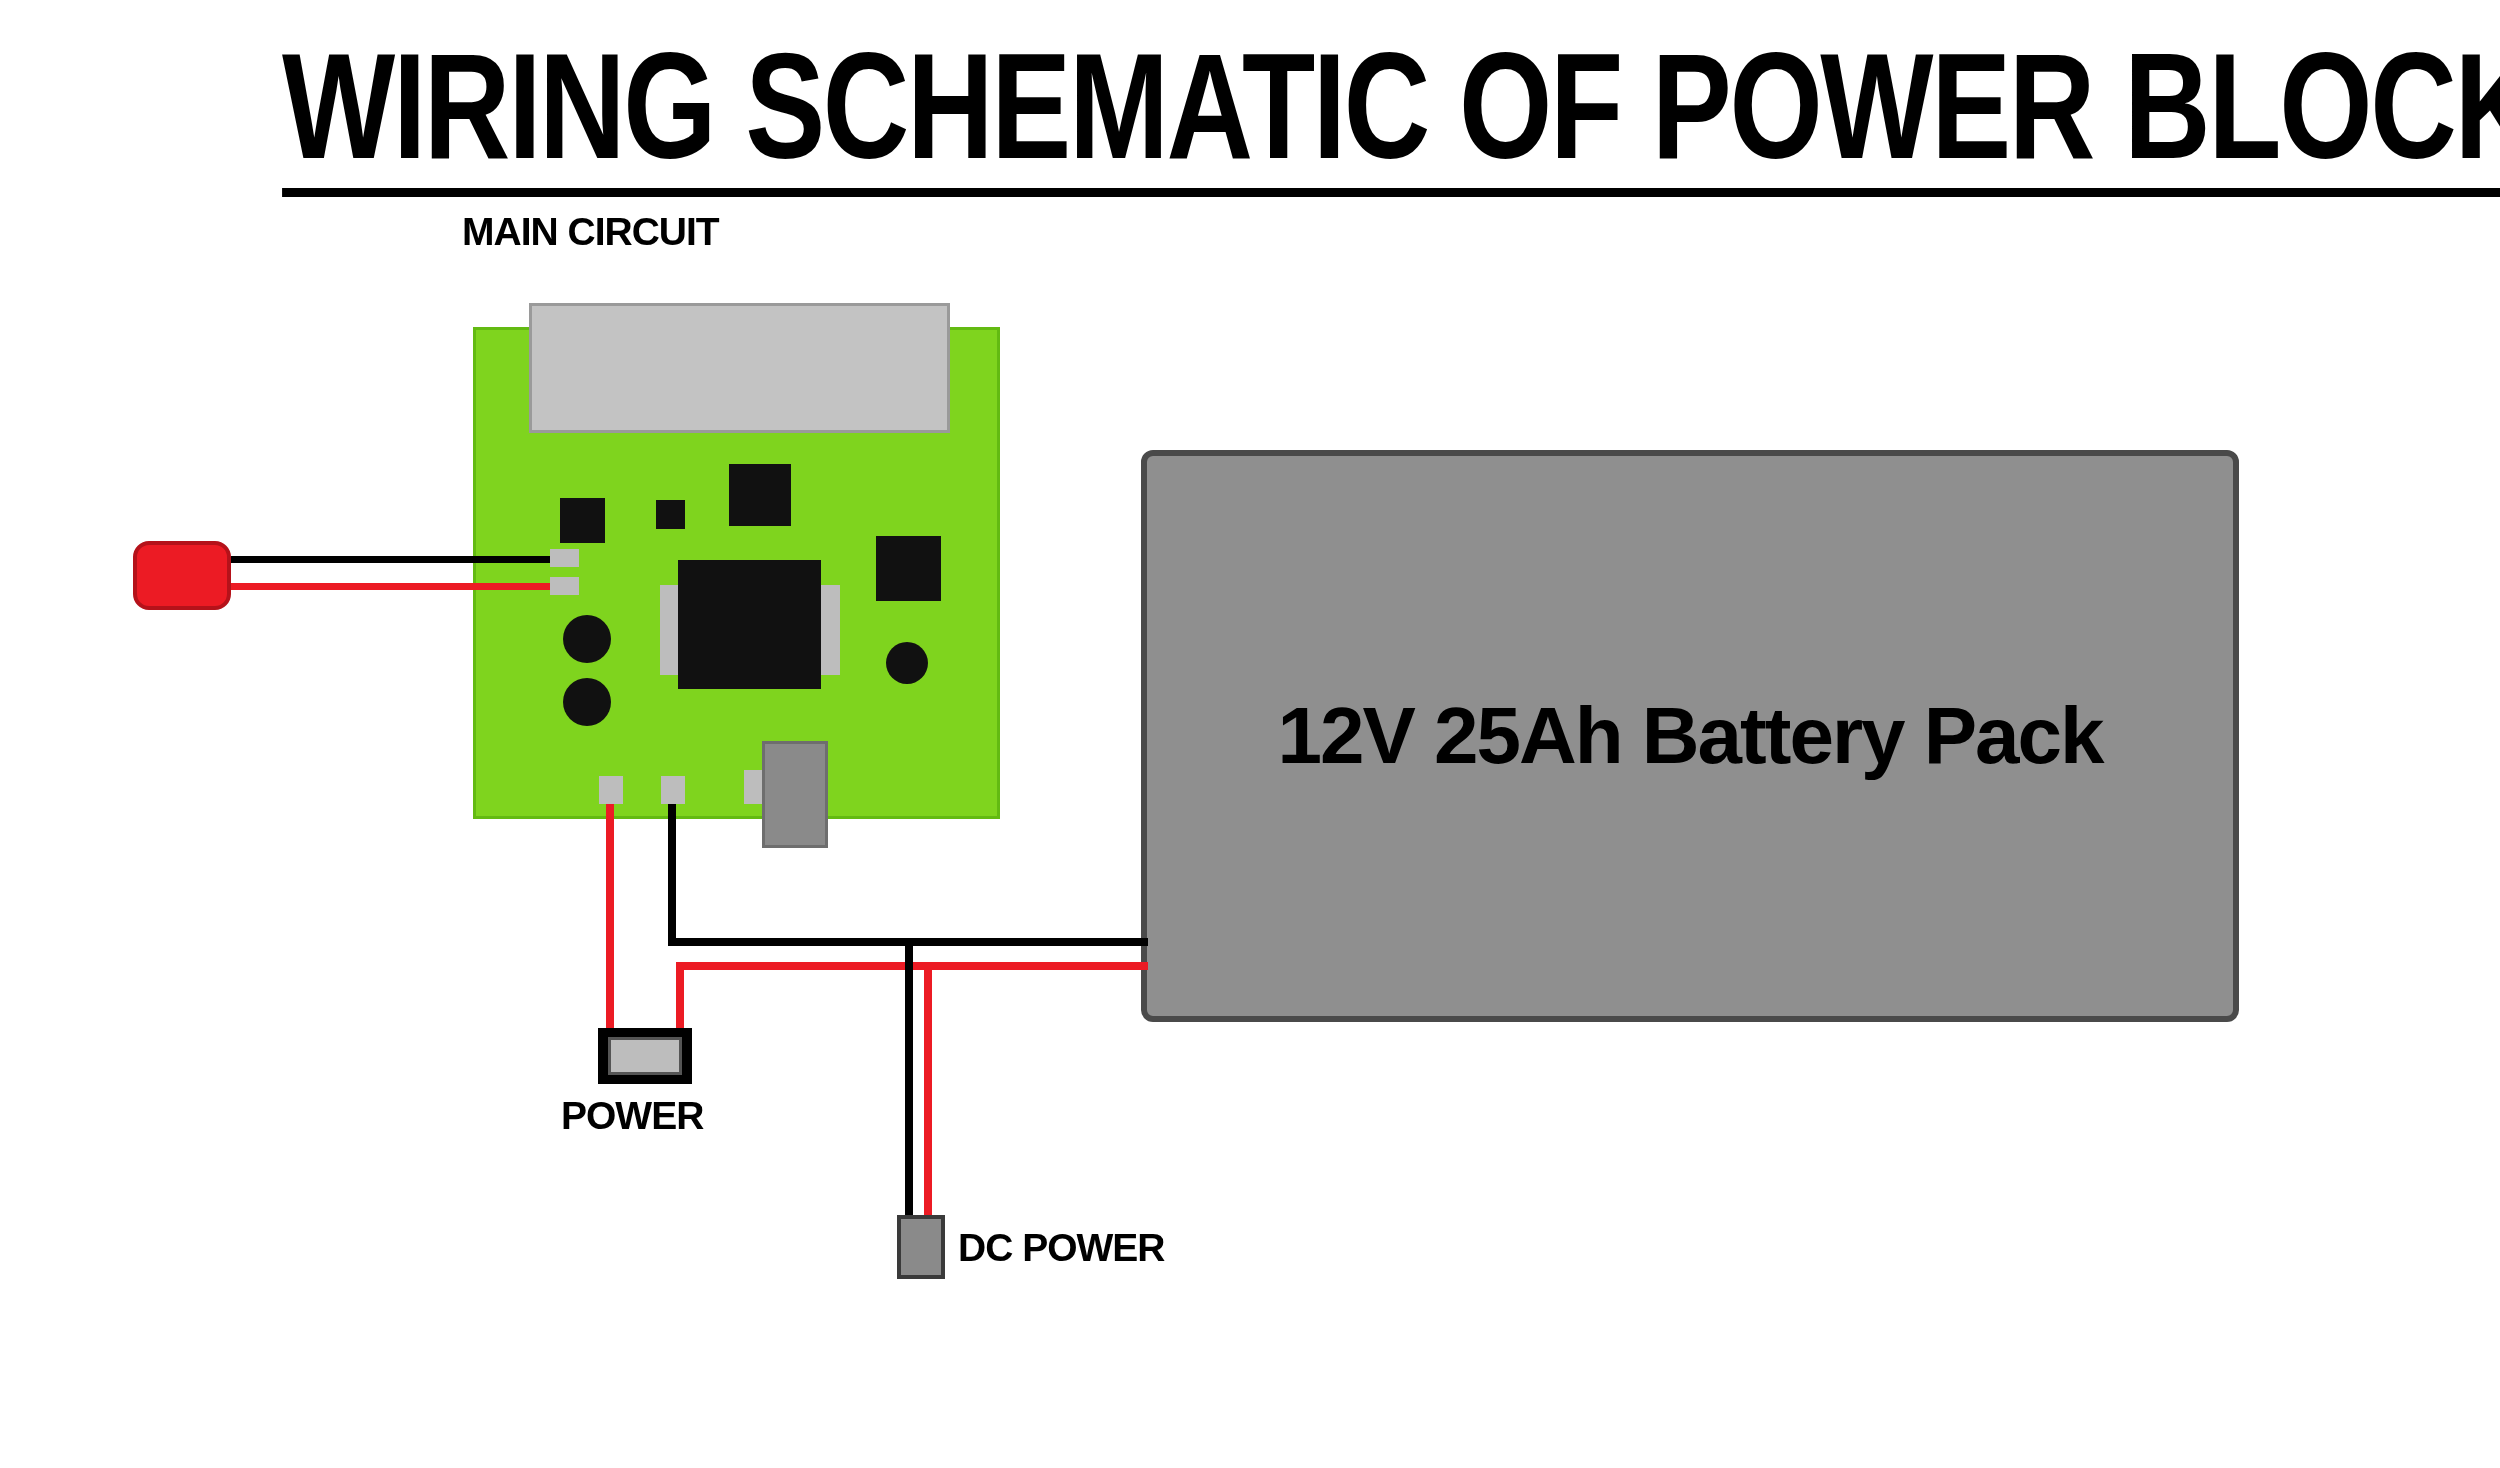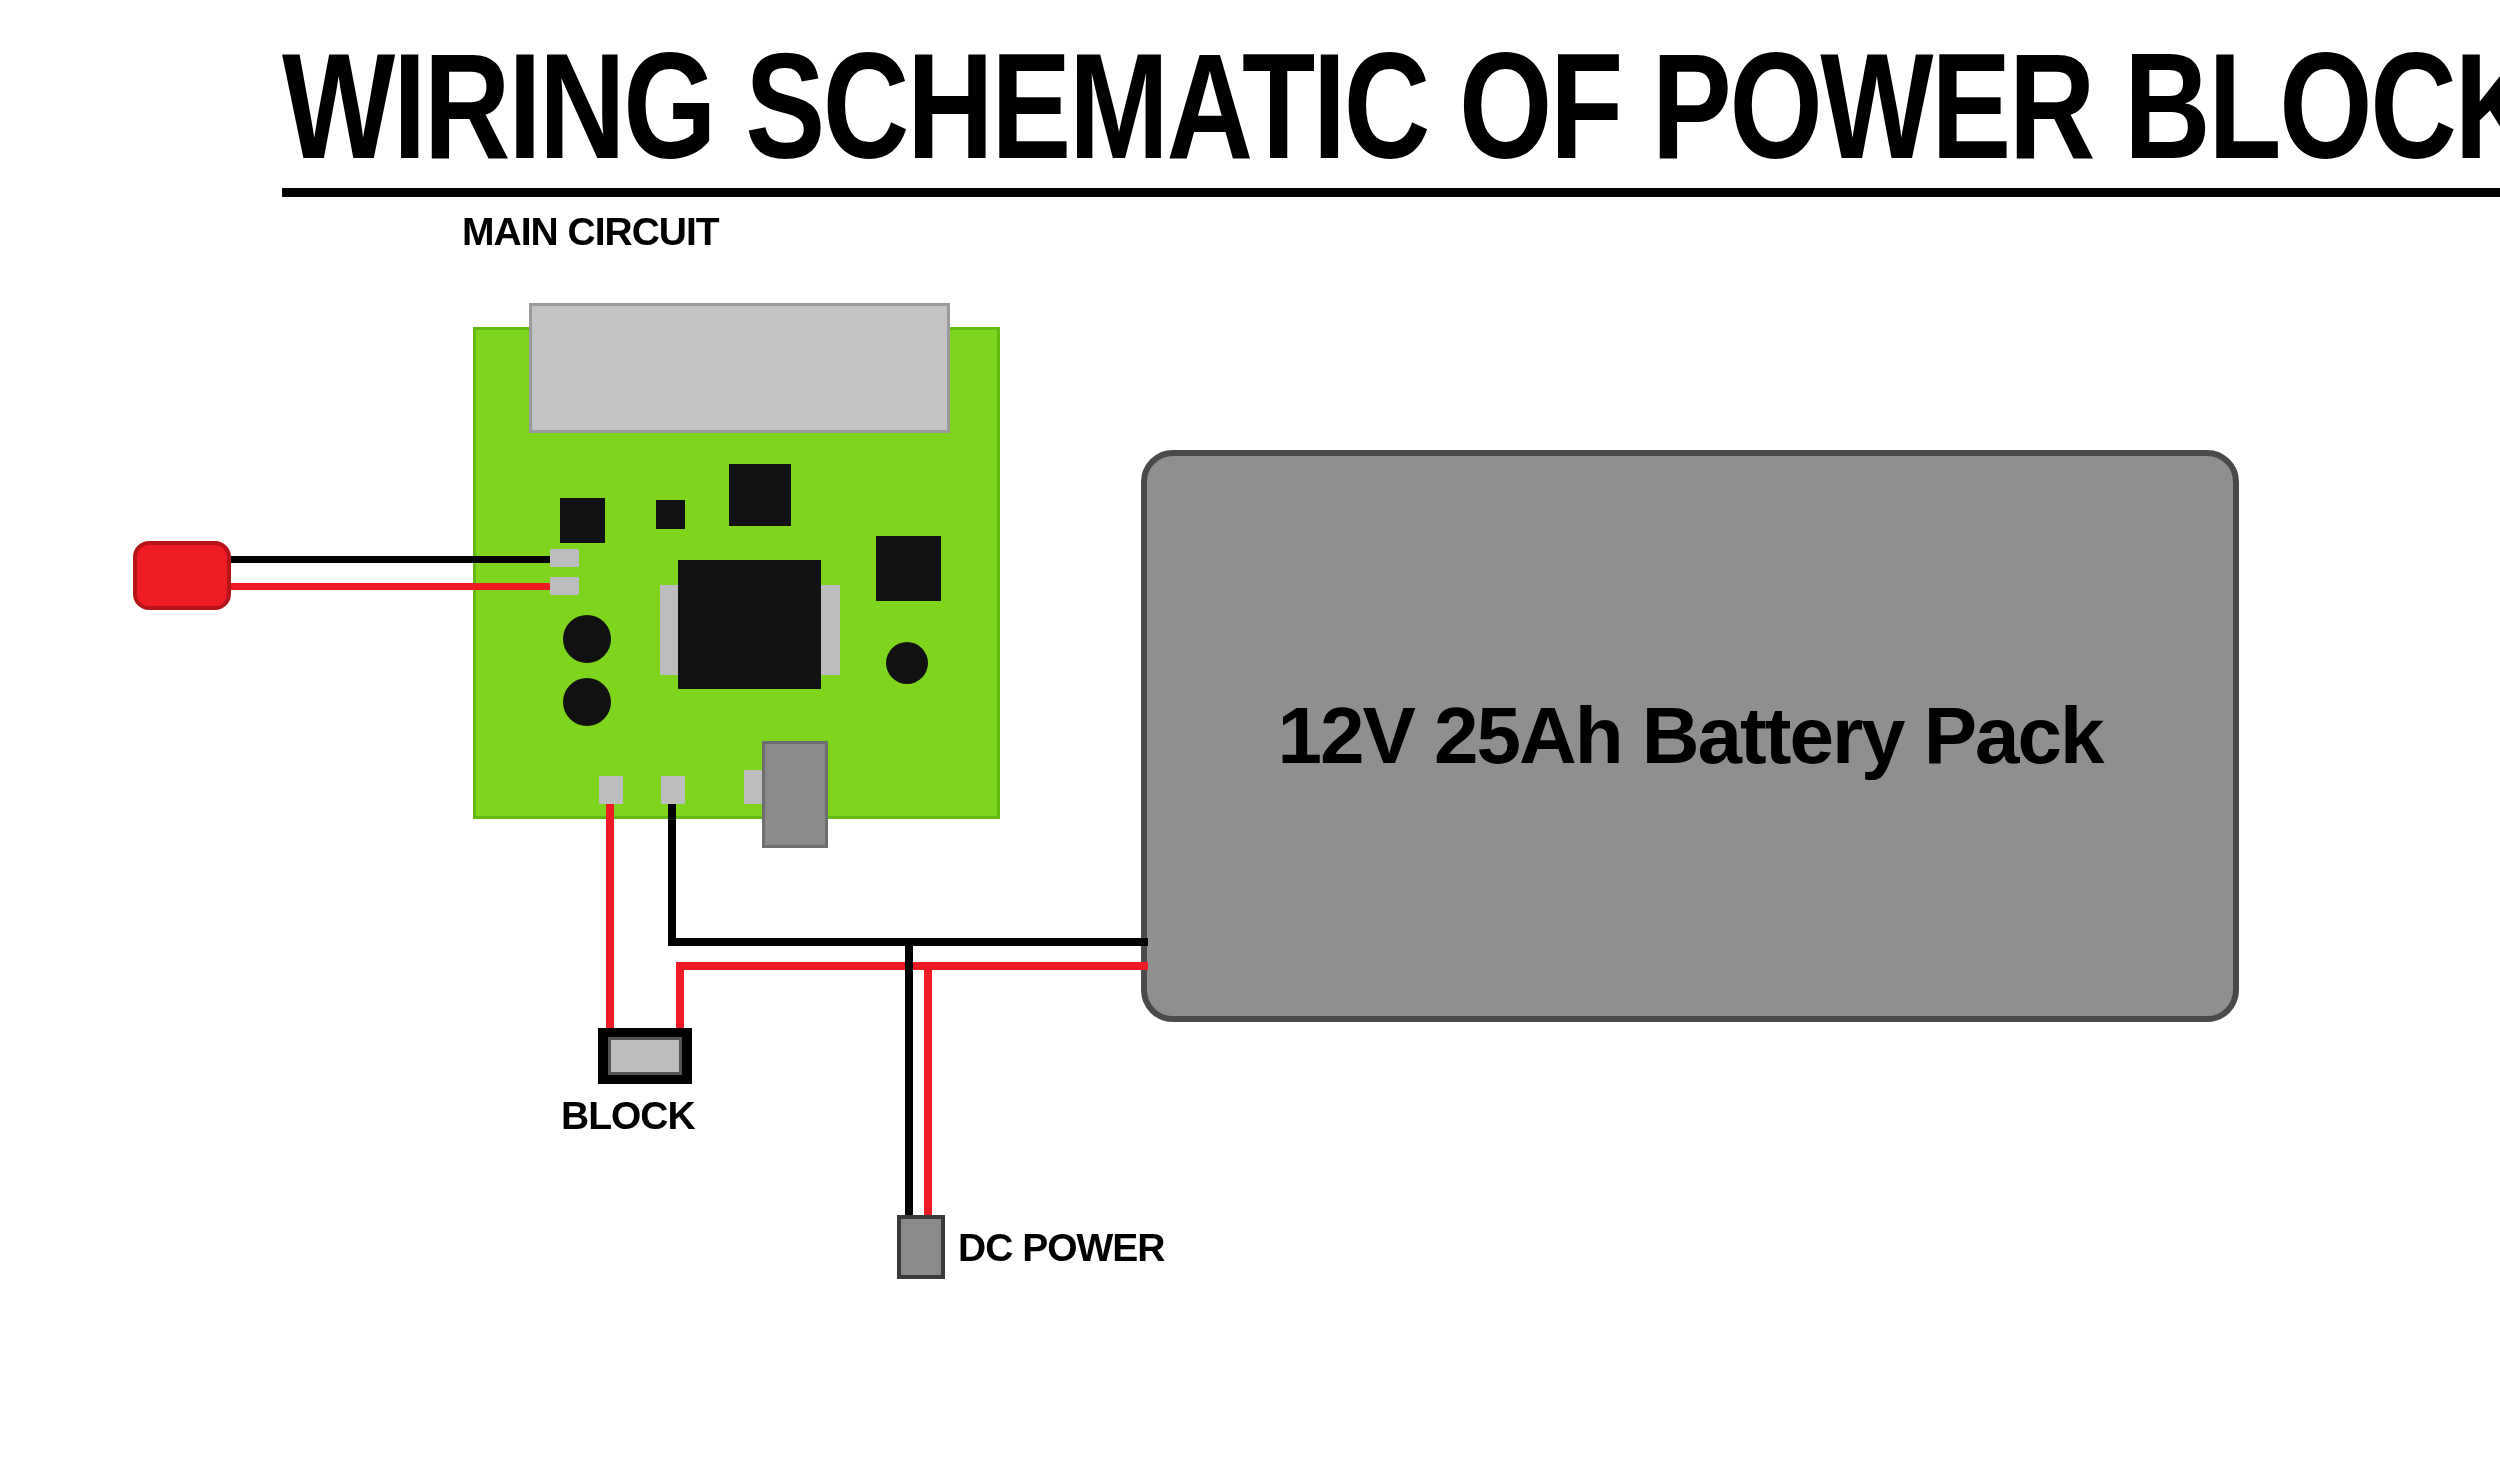--- a/index.html
+++ b/index.html
@@ -80,21 +80,21 @@
     box-sizing: border-box;
   }
 
   
   .battery {
     position: absolute;
     left: 1141px; top: 450px;
     width: 1098px; height: 572px;
     background: var(--battery-fill, #8f8f8f);
     border: 6px solid var(--battery-border, #4a4a4a);
-    border-radius: 32px;
+    border-radius: 12px;
     box-sizing: border-box;
     display: flex;
     align-items: center;
     justify-content: center;
   }
   .battery-text {
     font-size: 80px;
     font-weight: bold;
     letter-spacing: -2px;
     white-space: nowrap;
@@ -182,18 +182,18 @@
   <div class="wire-black" style="left:668px; top:938px; width:480px; height:8px;"></div>
   <div class="wire-red" style="left:676px; top:962px; width:472px; height:8px;"></div>
   <div class="wire-red" style="left:676px; top:962px; width:8px; height:73px;"></div>
 
   <div class="wire-black" style="left:905px; top:938px; width:8px; height:282px;"></div>
   <div class="wire-red" style="left:924px; top:962px; width:8px; height:258px;"></div>
 
   <div class="switch-body">
     <div class="switch-inner"></div>
   </div>
-  <div class="label label-md" style="left:561px; top:1094px;">BLOCK</div>
+  <div class="label label-md" style="left:561px; top:1094px;">POWER</div>
 
   <div class="dc-jack-body"></div>
   <div class="label label-md" style="left:958px; top:1226px;">DC POWER</div>
 
 </div>
 
 </body></html>

